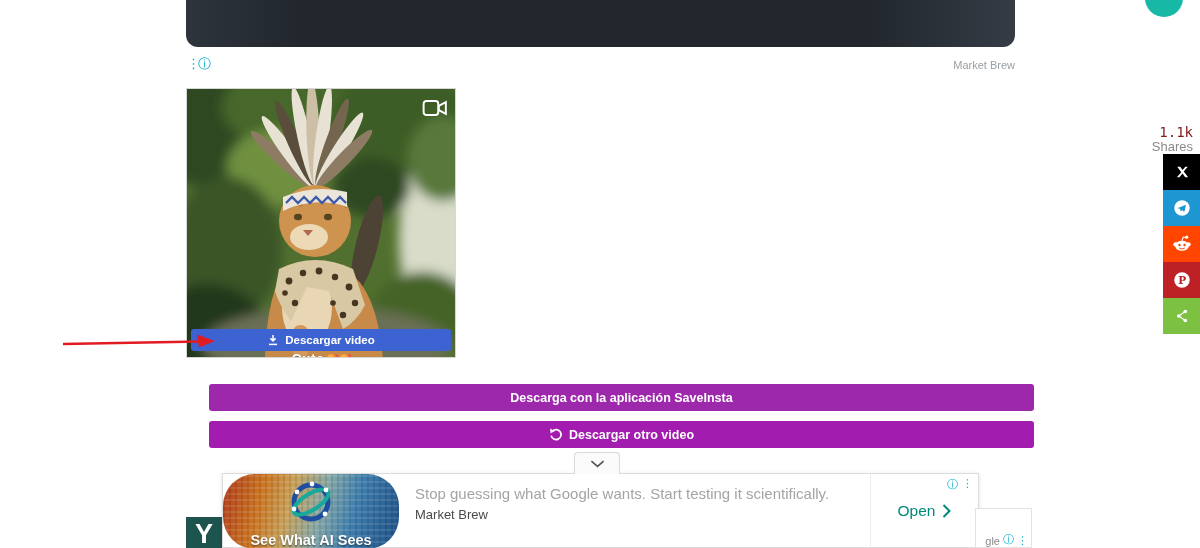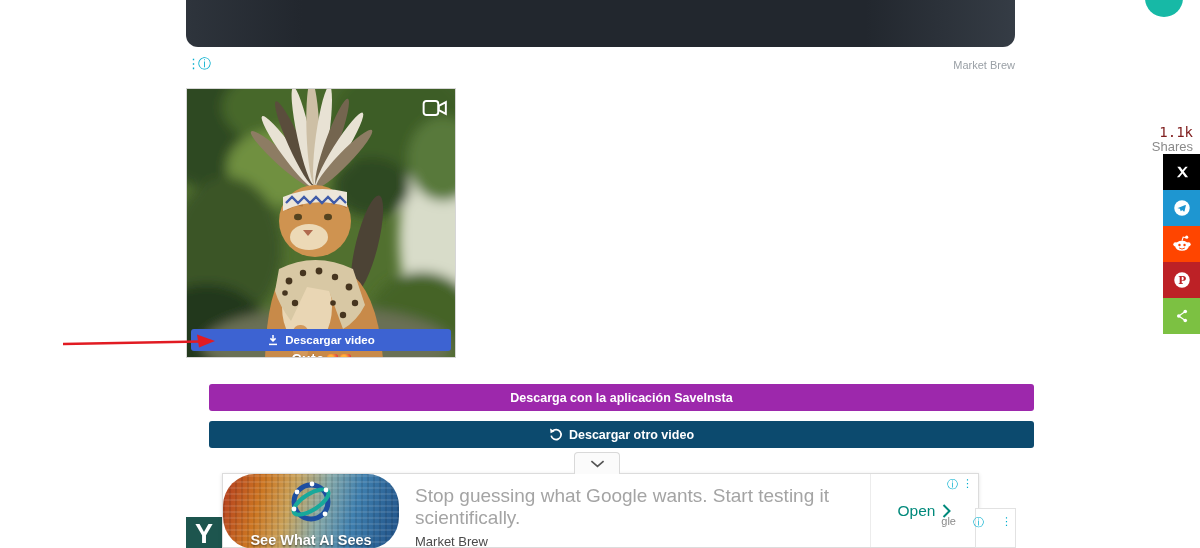--- a/index.html
+++ b/index.html
@@ -34,21 +34,21 @@
 
   
   .arrow-svg { left:60px; top:331px; pointer-events:none; }
 
   
   .big-btn { left:186px; width:825px; height:27px; border:none; border-radius:3px;
     color:#fff; font-weight:bold; font-size:12.5px; display:flex; align-items:center;
     justify-content:center; gap:6px; cursor:pointer;
     font-family:"Liberation Sans", sans-serif;margin-left:23px; }
   .btn-app   { top:384px; background:#9d28ac; }
-  .btn-retry { top:421px; background:#0c4a6e; }
+  .btn-retry { top:421px; background:#a21caf; }
 
   
   .collapse-tab { left:574px; top:452px; width:46px; height:22px; background:#fbfbfb;
     border:1px solid #d9d9d9; border-bottom:none; border-radius:4px 4px 0 0;
     display:flex; align-items:center; justify-content:center; cursor:pointer; z-index:5; }
 
   
   .y-block { left:186px; top:517px; width:53px; height:31px; background:#1d554e;
     color:#fff; font-weight:bold; font-size:27px; padding:2px 0 0 9px; }
 
@@ -59,33 +59,33 @@
   .ad-img { width:176px; height:75px; flex:0 0 176px; position:relative; cursor:pointer;
     background:
       repeating-linear-gradient(0deg, rgba(255,255,255,.10) 0 2px, transparent 2px 6px),
       repeating-linear-gradient(90deg, rgba(0,0,0,.10) 0 2px, transparent 2px 6px),
       linear-gradient(105deg,#b33a1e 0%,#cc7622 22%,#c9a25a 38%,#86a9a8 55%,#3f7fae 72%,#1e4f86 100%); border-radius: 32px; }
   .ad-img-caption { position:absolute; left:0; right:0; bottom:1px; text-align:center;
     color:#fff; font-weight:bold; font-size:14.5px; text-shadow:0 1px 2px rgba(0,0,0,.55); }
   .ad-globe { position:absolute; left:50%; top:2px; transform:translateX(-50%); }
   .ad-body { flex:1; padding:8px 0 0 16px; position:relative; cursor:pointer; }
   .ad-headline { font-size:23px; color:#3a3a3a; line-height:27px; }
-  .ad-desc { font-size:19px; color:#a4a4a4; margin-top:3px; }
+  .ad-desc { font-size:15px; color:#a4a4a4; margin-top:3px; }
   .ad-advertiser { font-size:13px; color:#4a4a4a; margin-top:5px; }
   .ad-cta-col { flex:0 0 108px; border-left:1px solid #ececec; display:flex;
     align-items:center; justify-content:center; cursor:pointer;text-align:right; }
   .ad-cta { color:#00897b; font-size:15.5px; display:flex; align-items:center; gap:7px; }
   .ad-corner-icons { position:absolute; top:3px; right:5px; font-size:11px;
     color:#00aecd; display:flex; gap:4px; }
   .ad-corner-icons span { cursor:pointer; }
 
   
-  .google-badge { left:975px; top:508px; width:41px; height:40px; background:#fff;
+  .google-badge { left:975px; top:508px; width:57px; height:40px; background:#fff;
     border:1px solid #e2e2e2; z-index:3; font-size:11px; color:#8a8a8a;
-    display:flex; align-items:flex-start; justify-content:flex-end; gap:17px;
+    display:flex; align-items:flex-end; justify-content:flex-end; gap:3px;
     padding:6px 3px 0 0; }
   .google-badge .badge-icons { color:#00aecd; }
 
   
   .share-count { right:7px; top:124px; font-family:"DejaVu Sans Mono", monospace;
     font-size:14px; color:#7f1d1d;text-align:right; }
   .share-count-label { right:7px; top:139px; font-size:13px; color:#8a8a8a; }
   .share-col { right:0; top:154px; width:37px; display:flex; flex-direction:column; }
   .share-btn { width:37px; height:36px; border:none; cursor:pointer; display:flex;
     align-items:center; justify-content:center; padding:0; }

